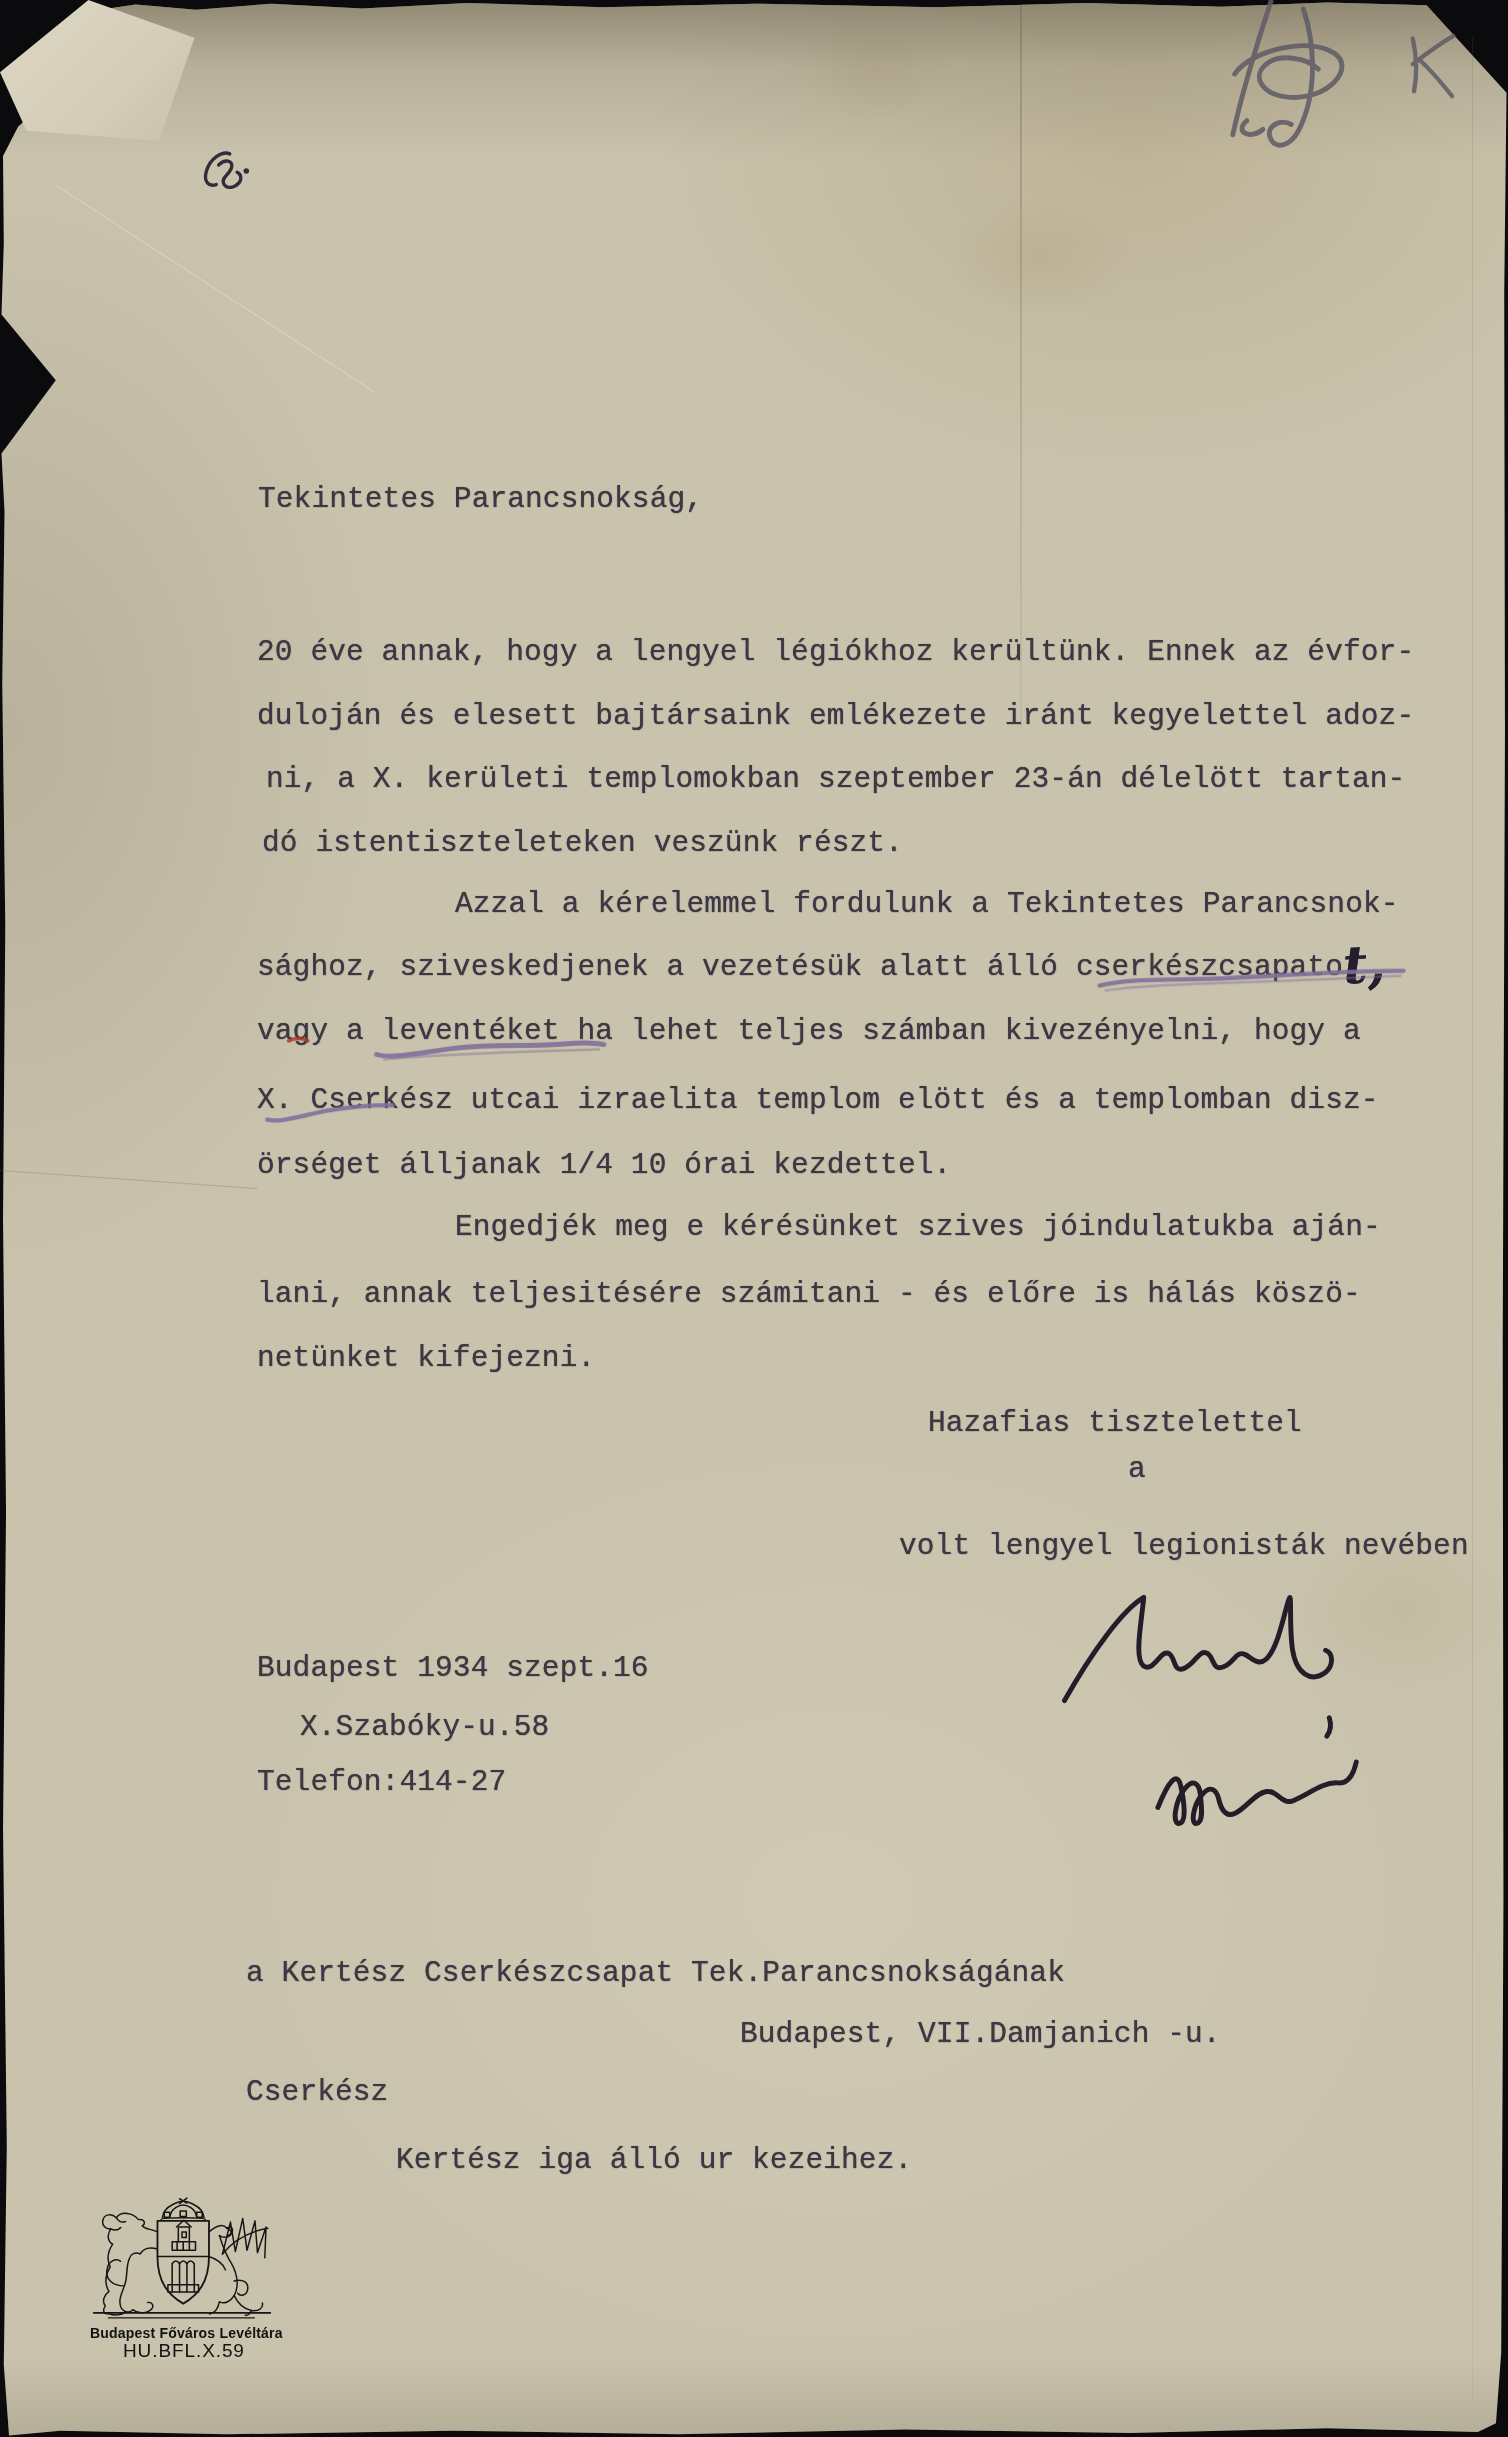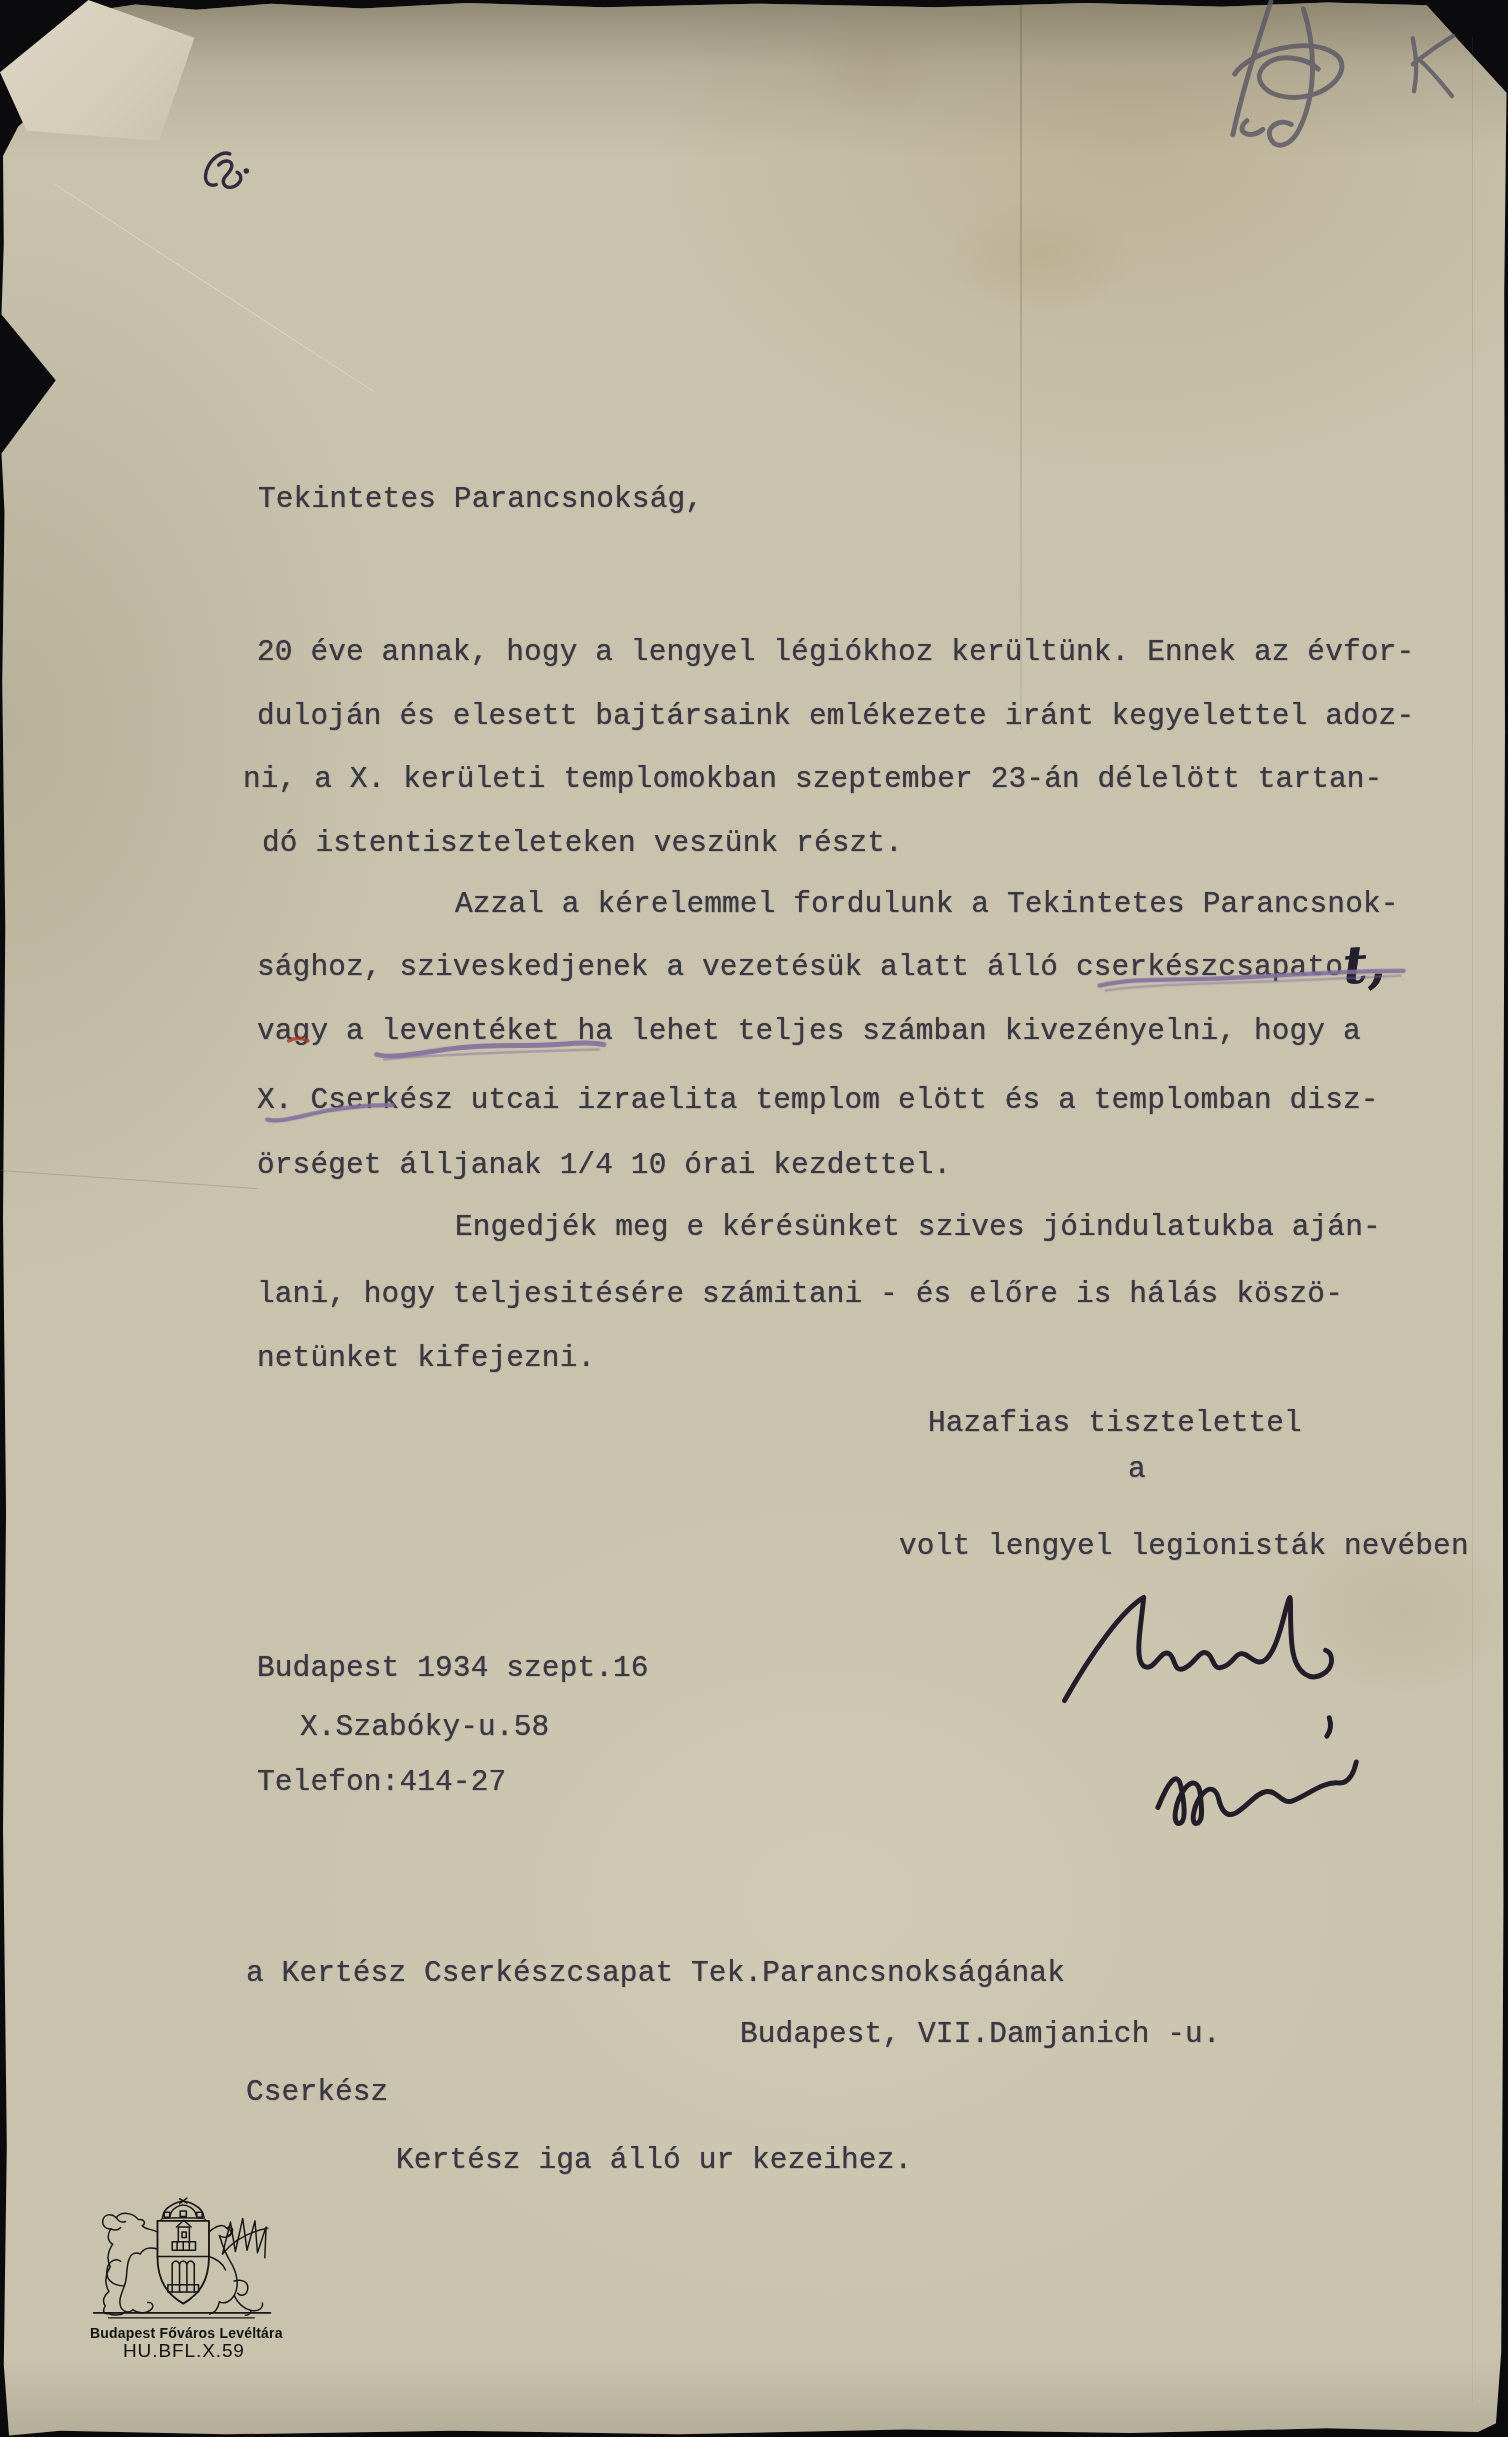--- a/index.html
+++ b/index.html
@@ -74,31 +74,31 @@
 <div class="crease" style="left:1020px;top:4.9px;width:1.8px;height:725px;background:linear-gradient(180deg,rgba(105,95,72,0.35),rgba(105,95,72,0.08));"></div>
 <div class="crease" style="left:1472px;top:37px;width:1.2px;height:2365px;background:linear-gradient(180deg,rgba(105,95,72,0.18),rgba(105,95,72,0.10));"></div>
 <div class="crease" style="left:55px;top:184px;width:381px;height:1.2px;background:rgba(235,228,208,0.55);transform:rotate(33deg);transform-origin:left top;"></div>
 <div class="crease" style="left:0;top:1170px;width:258px;height:1.2px;background:rgba(110,100,78,0.28);transform:rotate(4deg);transform-origin:left top;"></div>
 
 <div>
   <div class="tw" style="left:258px;top:466px">Tekintetes Parancsnokság,</div>
 
   <div class="tw" style="left:257px;top:619px">20 éve annak, hogy a lengyel légiókhoz kerültünk. Ennek az évfor-</div>
   <div class="tw" style="left:257px;top:683px">duloján és elesett bajtársaink emlékezete iránt kegyelettel adoz-</div>
-  <div class="tw" style="left:243px;top:746px">ni, a X. kerületi templomokban szeptember 23-án délelött tartan-</div>
+  <div class="tw" style="left:266px;top:746px">ni, a X. kerületi templomokban szeptember 23-án délelött tartan-</div>
   <div class="tw" style="left:262px;top:810px">dó istentiszteleteken veszünk részt.</div>
 
   <div class="tw" style="left:455px;top:871px">Azzal a kérelemmel fordulunk a Tekintetes Parancsnok-</div>
   <div class="tw" style="left:257px;top:934px"><span>sághoz, sziveskedjenek a vezetésük alatt álló cserkészcsapato</span><span class="hand-t">t,</span></div>
   <div class="tw" style="left:257px;top:998px">vagy a leventéket ha lehet teljes számban kivezényelni, hogy a</div>
   <div class="tw" style="left:257px;top:1067px">X. Cserkész utcai izraelita templom elött és a templomban disz-</div>
   <div class="tw" style="left:257px;top:1132px">örséget álljanak 1/4 10 órai kezdettel.</div>
 
   <div class="tw" style="left:455px;top:1194px">Engedjék meg e kérésünket szives jóindulatukba aján-</div>
-  <div class="tw" style="left:257px;top:1261px">lani, hogy teljesitésére számitani - és előre is hálás köszö-</div>
+  <div class="tw" style="left:257px;top:1261px">lani, annak teljesitésére számitani - és előre is hálás köszö-</div>
   <div class="tw" style="left:257px;top:1325px">netünket kifejezni.</div>
 
   <div class="tw" style="left:928px;top:1390px">Hazafias tisztelettel</div>
   <div class="tw" style="left:1128px;top:1436px">a</div>
   <div class="tw" style="left:899px;top:1513px">volt lengyel legionisták nevében</div>
 
   <div class="tw" style="left:257px;top:1635px">Budapest 1934 szept.16</div>
   <div class="tw" style="left:300px;top:1694px">X.Szabóky-u.58</div>
   <div class="tw" style="left:257px;top:1749px">Telefon:414-27</div>
 

